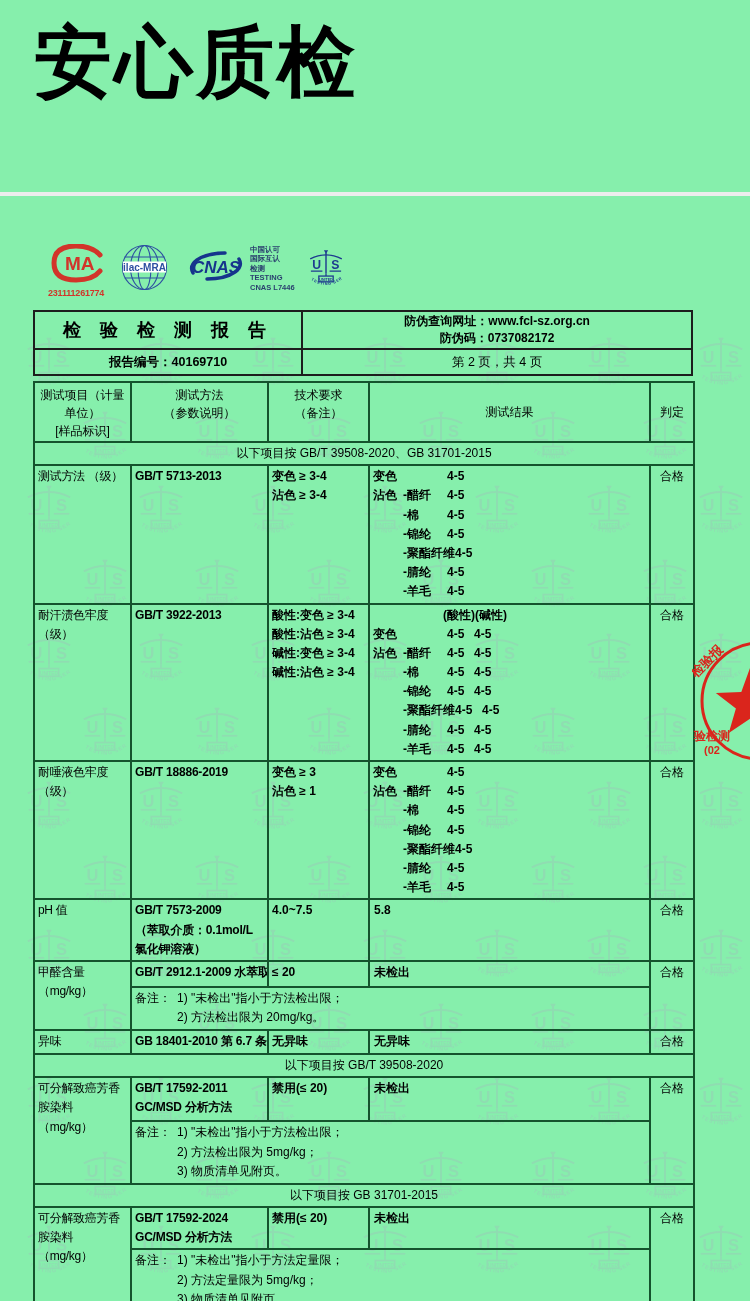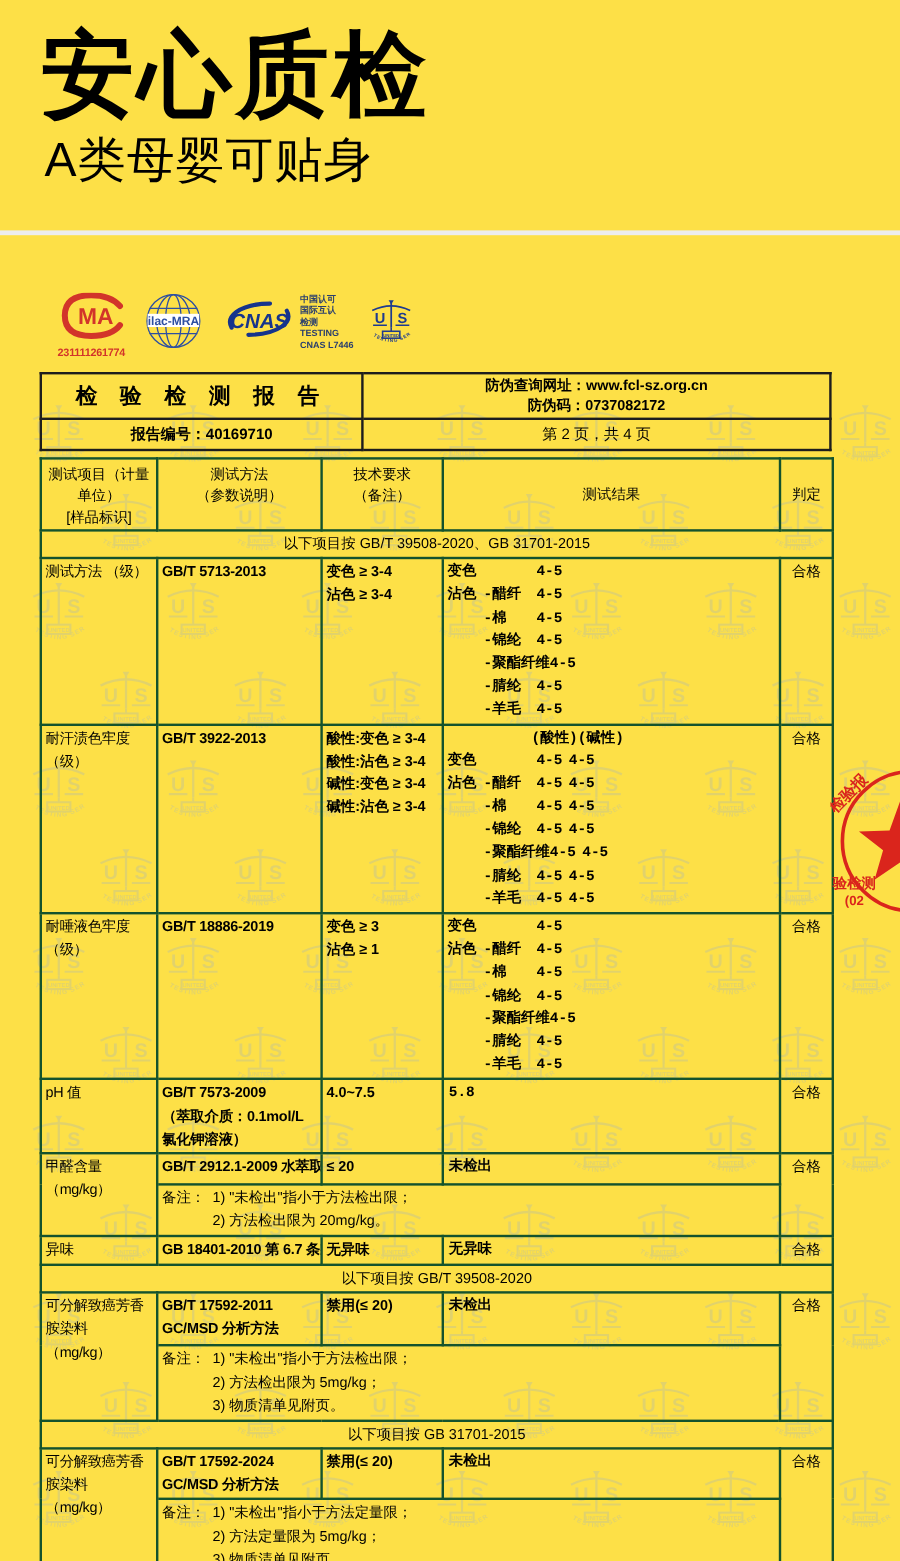--- a/index.html
+++ b/index.html
@@ -1,17 +1,17 @@
 <!DOCTYPE html>
 <html><head>
 <meta charset="utf-8">
 <style>
   *{margin:0;padding:0;box-sizing:border-box;}
   html,body{background:#ffffff;}
-  .page{position:relative;width:750px;height:1301px;background:#fde047;overflow:hidden;
+  .page{position:relative;width:750px;height:1301px;background:#86efac;overflow:hidden;
         font-family:"Liberation Sans",sans-serif;color:#000;}
   
   .wm-layer{position:absolute;inset:0;z-index:0;}
   .wm{position:absolute;width:62px;height:58px;color:#a4b4bf;opacity:.3;}
   
   .title{position:absolute;left:34px;top:16px;font-size:78px;font-weight:900;letter-spacing:3px;line-height:92px;z-index:1;}
   .subtitle{position:absolute;left:37px;top:108px;font-size:40px;font-weight:500;letter-spacing:1px;line-height:52px;z-index:1;}
   .divider{position:absolute;left:0;top:192px;width:750px;height:4px;background:#ededed;z-index:1;}
   
   .logos{position:absolute;left:48px;top:244px;display:flex;align-items:flex-start;z-index:1;}
@@ -31,21 +31,21 @@
   
   .mt{position:absolute;left:33px;top:381px;width:660px;border-collapse:collapse;table-layout:fixed;z-index:1;background:transparent;}
   .mt td{border:2px solid #14532d;vertical-align:top;font-size:12px;line-height:19.2px;padding:1px 3px;overflow:hidden;}
   .mt .hc{text-align:center;line-height:18px;padding-top:3px;}
   .mt .mid{vertical-align:middle;padding-top:0;font-family:Liberation Serif, serif;}
   .sec{text-align:center;line-height:20px;}
   .item{font-size:11px;letter-spacing:-0.3px;padding-top:3px;}
   .method{font-weight:bold;font-size:11.5px;letter-spacing:-0.2px;}
   .nw{white-space:nowrap;}
   .req{font-weight:bold;font-size:11.5px;}
-  .res{font-weight:bold;padding-left:2px;font-family:Liberation Mono, monospace;}
+  .res{font-weight:bold;padding-left:2px;}
   .res.simple{padding-left:4px;}
   .rl{white-space:nowrap;height:19.2px;}
   .rl .l{display:inline-block;min-width:30px;}
   .rl .f{display:inline-block;min-width:44px;}
   .rl .v{display:inline-block;min-width:27px;}
   .rh-line{white-space:nowrap;height:19.2px;padding-left:70px;}
   .hh{display:inline-block;min-width:29px;}
   .verdict{text-align:center;padding-top:3px;}
   .remark{padding:2px 4px 2px 8px;font-size:11.5px;}
   .remark .rline{line-height:19.5px;}
@@ -357,21 +357,20 @@
       </svg>
       <svg viewBox="0 0 64 60" class="wm" style="left: 578px; top: 1218px;">
         <use href="#wm"></use>
       </svg>
       <svg viewBox="0 0 64 60" class="wm" style="left: 690px; top: 1218px;">
         <use href="#wm"></use>
       </svg>
     </div>
 
   <div class="title">安心质检</div>
-  <div class="subtitle">A类母婴可贴身</div>
   <div class="divider"></div>
 
   <div class="logos">
     <div class="cma-wrap">
       <svg width="64" height="40" viewBox="0 0 64 40">
         <path d="M52 11 Q44 2 28 2 Q6 2 6 19 Q6 36 28 36 Q45 36 52 27" fill="none" stroke="#d2342a" stroke-width="5" stroke-linecap="round"></path>
         <text x="17" y="26" font-size="19" font-weight="bold" fill="#d2342a">MA</text>
       </svg>
       <div class="cma-num">231111261774</div>
     </div>

